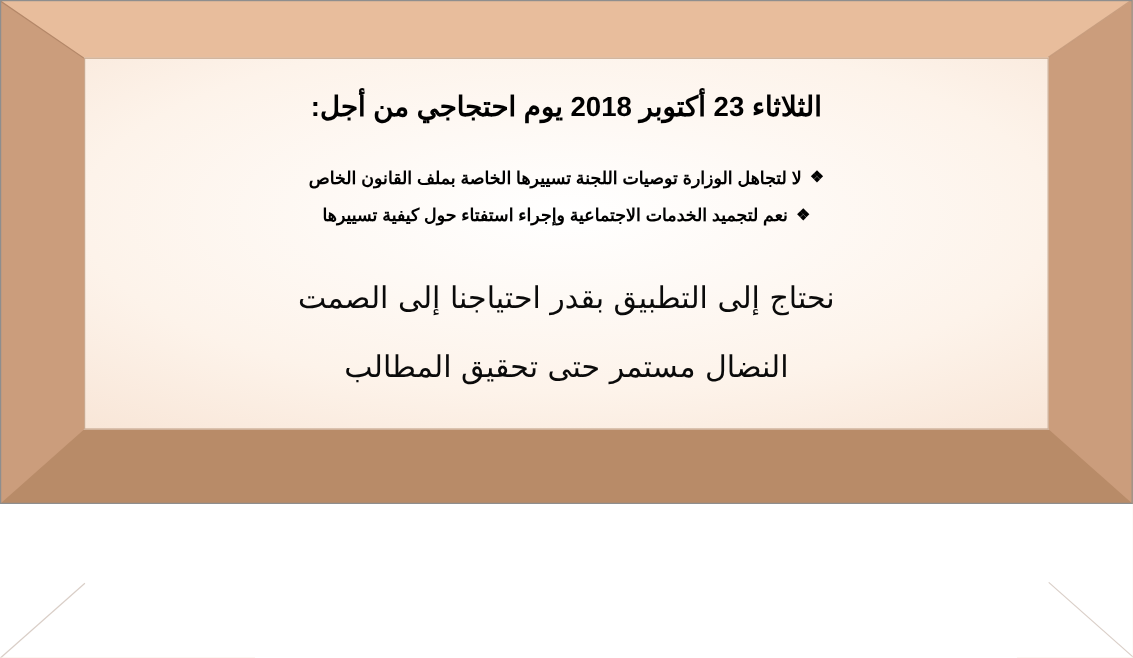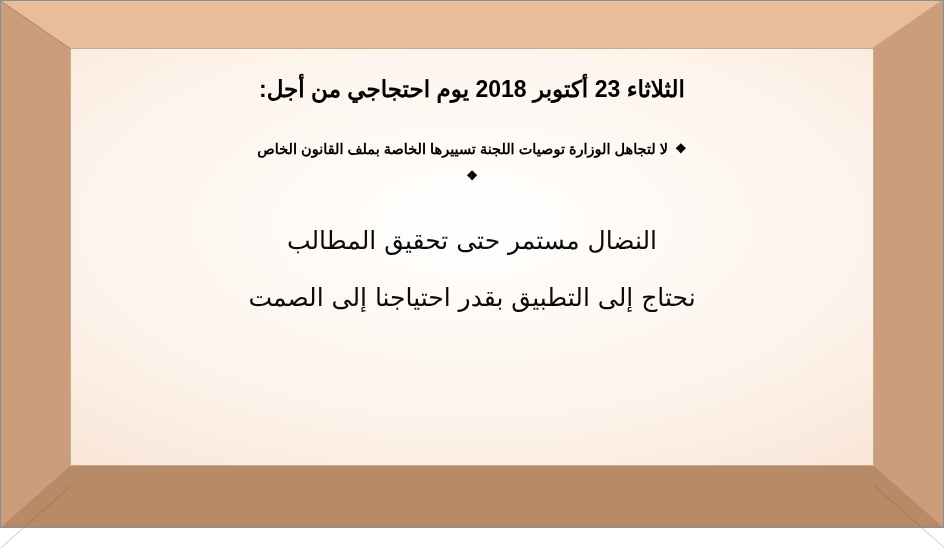--- a/index.html
+++ b/index.html
@@ -11,21 +11,21 @@
     height: 548px;
     overflow: hidden;
     background: #ffffff;
     font-family: "DejaVu Sans", sans-serif;
   }
 
   
   .poster {
     position: relative;
     width: 944px;
-    height: 528px;
+    height: 420px;
     box-sizing: border-box;
     background: #a16207;
   }
 
   
   .frame {
     position: absolute;
     inset: 0;
     box-sizing: border-box;
     border-style: solid;
@@ -146,25 +146,26 @@
 
       <h1 class="headline">الثلاثاء 23 أكتوبر 2018 يوم احتجاجي من أجل:</h1>
 
       <ul class="bullets">
         <li class="bullet">
           <span class="bullet-mark">❖</span>
           <span>لا لتجاهل الوزارة توصيات اللجنة تسييرها الخاصة بملف القانون الخاص</span>
         </li>
         <li class="bullet">
           <span class="bullet-mark">❖</span>
+          <span>نعم لتجميد الخدمات الاجتماعية وإجراء استفتاء حول كيفية تسييرها</span>
         </li>
       </ul>
 
       <div class="slogans">
+        <p class="slogan">نحتاج إلى التطبيق بقدر احتياجنا إلى الصمت</p>
         <p class="slogan">النضال مستمر حتى تحقيق المطالب</p>
-        <p class="slogan">نحتاج إلى التطبيق بقدر احتياجنا إلى الصمت</p>
       </div>
 
     </div>
   </div>
 
   <div class="outline"></div>
 </div>
 
 </body></html>

